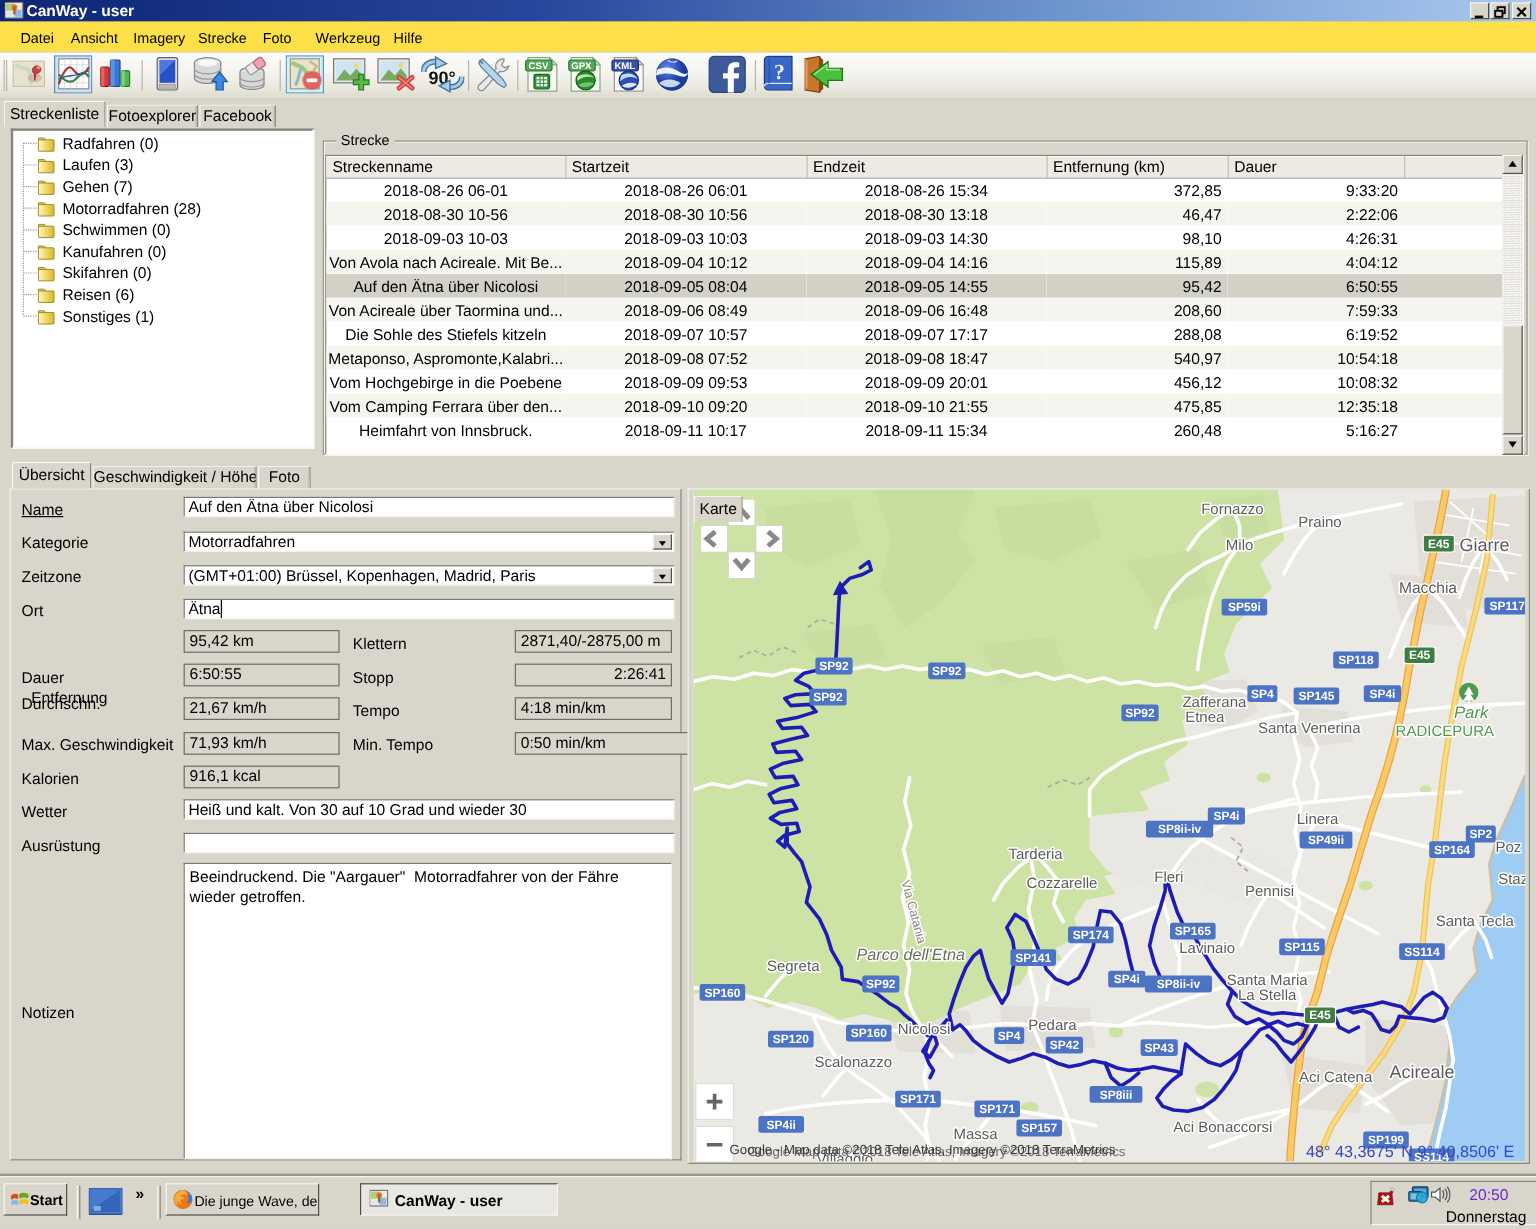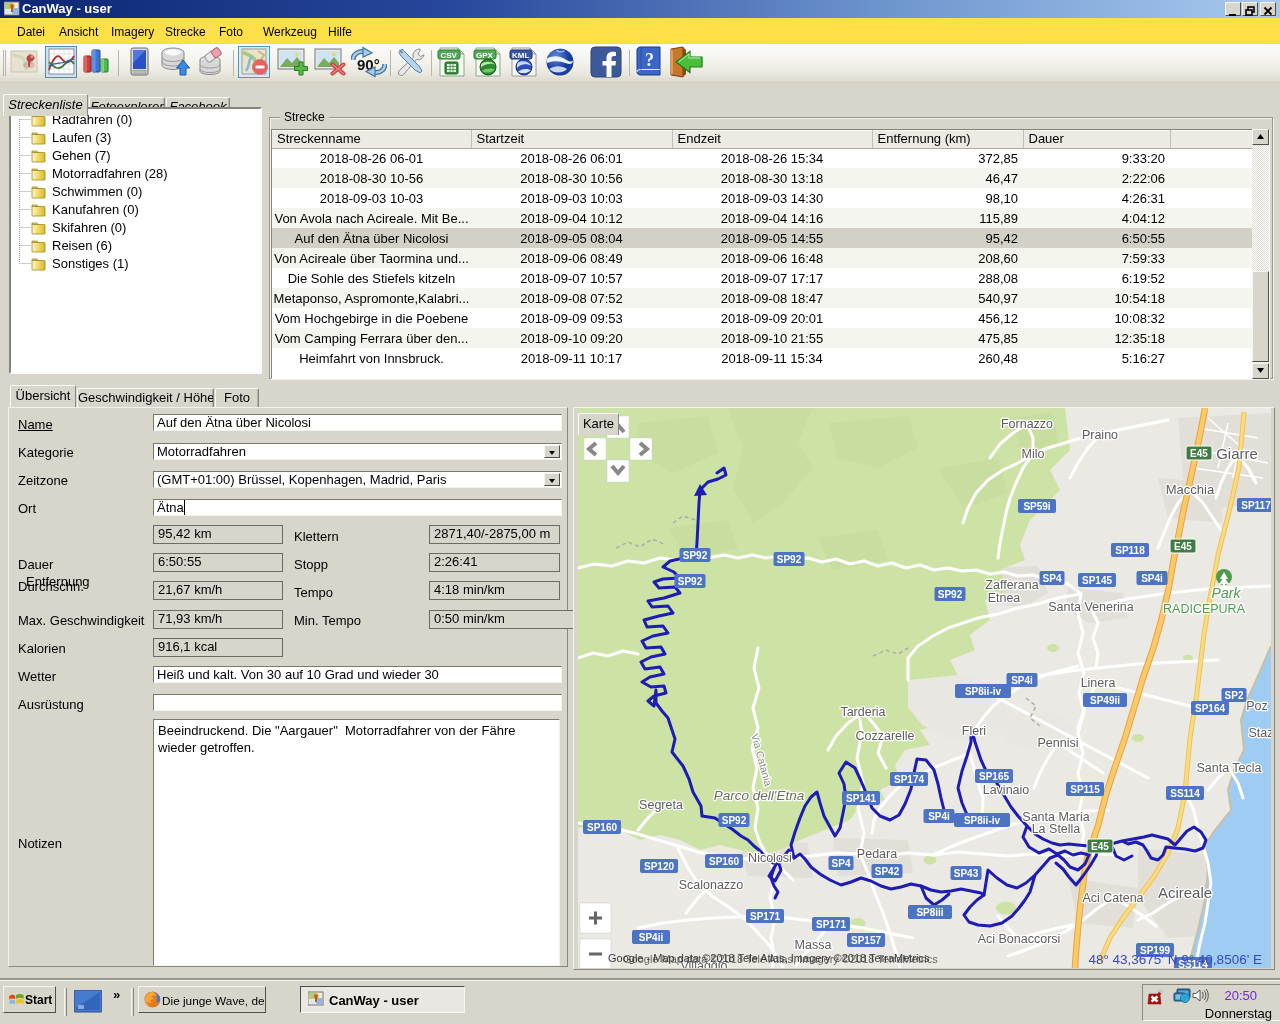--- a/index.html
+++ b/index.html
@@ -300,21 +300,21 @@
   <svg class="tbi" style="left:666px;width:38px;" viewBox="0 0 38 32">
     <path d="M5 3 L17 1 L17 31 L5 29 Z" fill="#c8772a" stroke="#7a3c10"></path>
     <path d="M17 1 L20 4 L20 28 L17 31 Z" fill="#8a4a14"></path>
     <path d="M5 3 L7 5 L7 27 L5 29 Z" fill="#e09a55"></path>
     <circle cx="14.5" cy="16" r="1.3" fill="#502808"></circle>
     <path d="M10 16 L24 5.5 L24 11 L36 11 L36 21 L24 21 L24 26.5 Z" fill="#4abf3c" stroke="#1f7a18" stroke-width="1.2"></path>
     <path d="M12.5 16 L23 8 L23 12 L34 12" fill="none" stroke="#94e28c" stroke-width="1.3"></path>
   </svg>
 </div>
 
-<div class="tabrow" style="left:0;top:94px;width:1140px;font-style:italic;">
+<div class="tabrow" style="left:0;top:84px;width:1140px;">
   <div class="tab" style="left:3px; width:85px; height:22px; font-size:13px; line-height:20px; z-index:3; box-shadow:none;">Streckenliste</div>
   <div class="tab" style="left:89px; width:76px; height:19px; line-height:17px; font-size:13px;">Fotoexplorer</div>
   <div class="tab" style="left:166px; width:64px; height:19px; line-height:17px; font-size:13px;">Facebook</div>
 </div>
 
 <div id="tree">
 <svg width="249" height="263" style="position:absolute;left:0;top:0">
 <path d="M8.5 10 V 154" stroke="#9a988e" stroke-width="1" stroke-dasharray="1 1"></path>
   <g stroke="#9a988e" stroke-width="1" stroke-dasharray="1 1">
   <path d="M8.5 10.5 H 20"></path>
@@ -586,21 +586,21 @@
   <div class="finput" style="left:153px;top:499px;width:409px;height:17px;">Ätna<span style="border-left:1px solid #000;"></span></div>
 
   <div class="flabel" style="left:26px;top:529px;margin-top:45px;">Entfernung</div>
   <div class="fro" style="left:153px;top:525px;width:130px;height:19px;">95,42 km</div>
   <div class="flabel" style="left:294px;top:529px;">Klettern</div>
   <div class="fro" style="left:429px;top:525px;width:131px;height:19px;">2871,40/-2875,00 m</div>
 
   <div class="flabel" style="left:18px;top:557px;">Dauer</div>
   <div class="fro" style="left:153px;top:553px;width:130px;height:19px;">6:50:55</div>
   <div class="flabel" style="left:294px;top:557px;">Stopp</div>
-  <div class="fro" style="left:429px;top:553px;width:131px;height:19px;">2:26:41</div>
+  <div class="fro" style="left:429px;top:553px;width:131px;height:19px;text-align:right;">2:26:41</div>
 
   <div class="flabel" style="left:18px;top:579px;">Durchschn.</div>
   <div class="fro" style="left:153px;top:581px;width:130px;height:19px;">21,67 km/h</div>
   <div class="flabel" style="left:294px;top:585px;">Tempo</div>
   <div class="fro" style="left:429px;top:581px;width:131px;height:19px;">4:18 min/km</div>
 
   <div class="flabel" style="left:18px;top:613px;">Max. Geschwindigkeit</div>
   <div class="fro" style="left:153px;top:610px;width:130px;height:19px;">71,93 km/h</div>
   <div class="flabel" style="left:294px;top:613px;">Min. Tempo</div>
   <div class="fro" style="left:429px;top:610px;width:147px;height:19px;">0:50 min/km</div>

